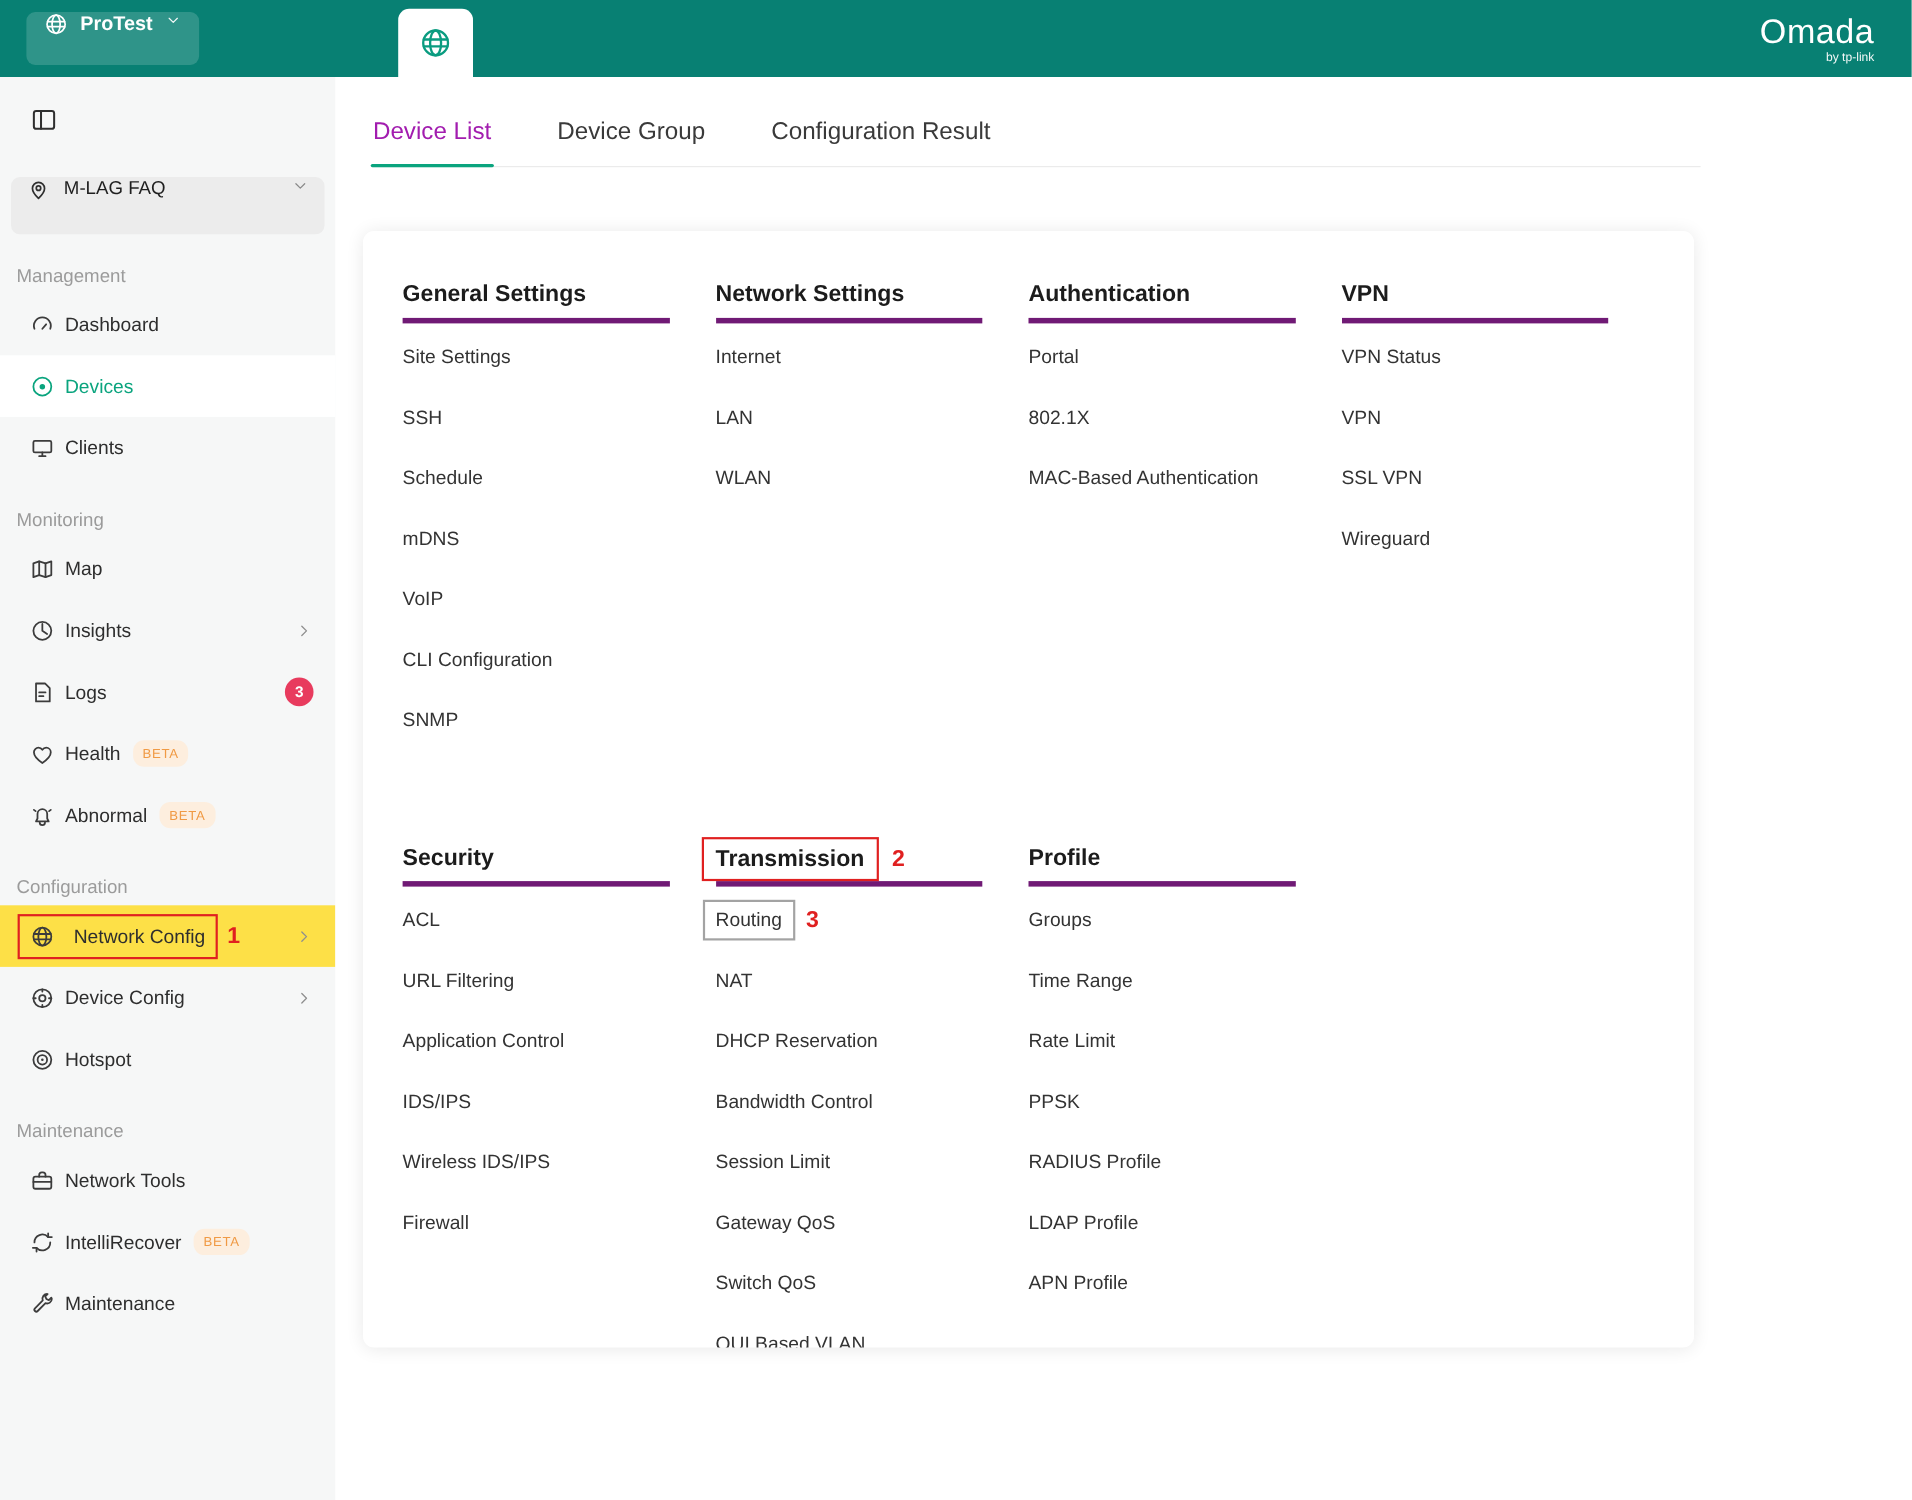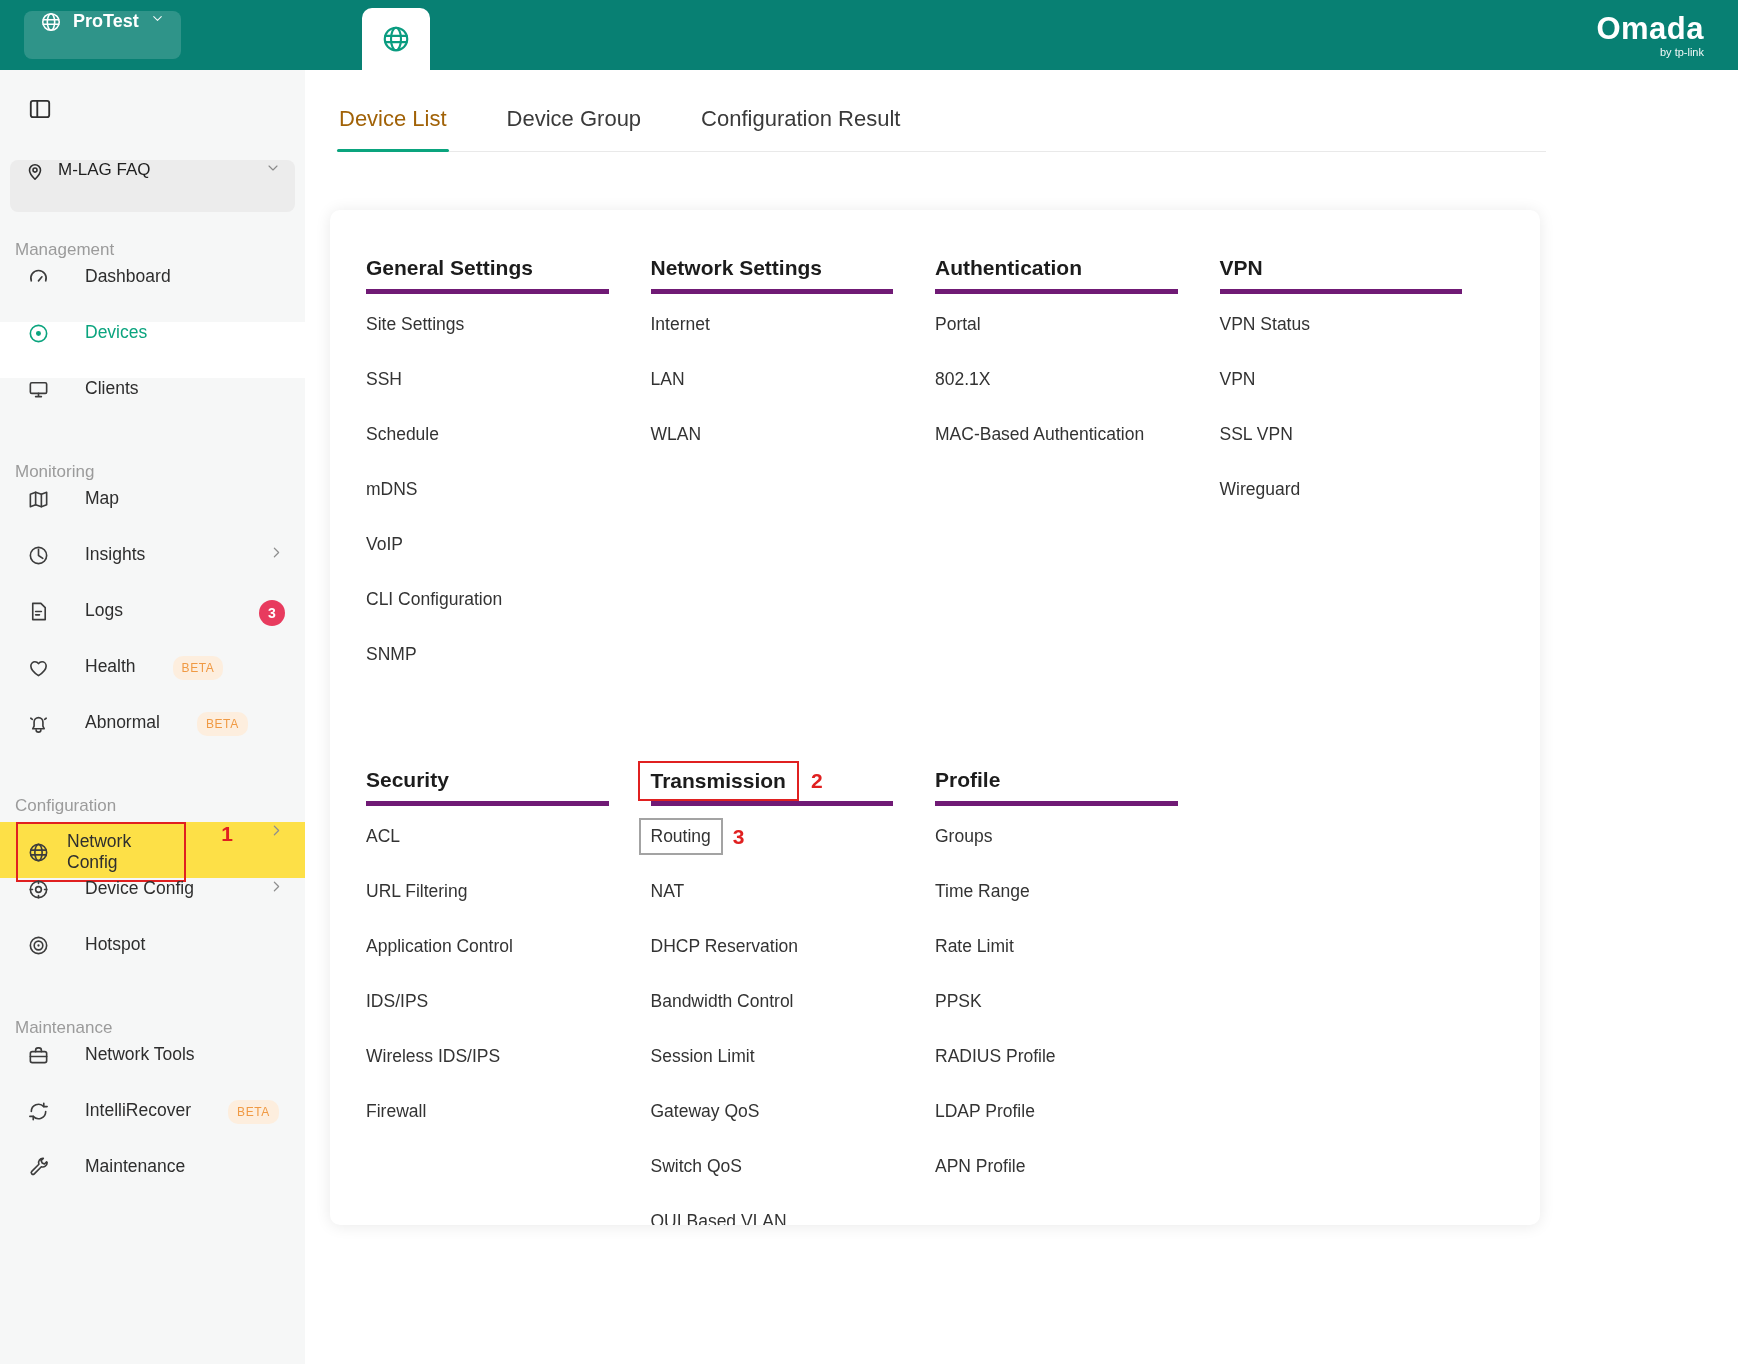--- a/index.html
+++ b/index.html
@@ -11,48 +11,48 @@
   
   .topbar{position:absolute;left:0;top:0;right:0;height:70px;background:#088073;z-index:5}
   .site-pill{position:absolute;left:24px;top:11px;height:48px;display:flex;gap:11px;
     background:rgba(255,255,255,.16);border-radius:8px;padding:0 16px;color:#fff;font-size:18px;font-weight:700;cursor:pointer}
   .site-pill .icon{width:22px;height:22px}
   .site-pill .chev{width:15px;height:15px;opacity:.95}
   .globe-tab{position:absolute;left:362px;top:8px;width:68px;height:62px;background:#fff;border-radius:10px 10px 0 0;
     display:flex;align-items:center;justify-content:center;color:#0a9c80;cursor:pointer}
   .globe-tab .icon{width:30px;height:30px}
   .brand{position:absolute;right:34px;top:13px;color:#fff;text-align:right;line-height:1}
-  .brand-name{font-size:31px;font-weight:700;letter-spacing:.5px}
+  .brand-name{font-size:31px;font-weight:400;letter-spacing:.5px}
   .brand-sub{font-size:11px;margin-top:3px;opacity:.95}
 
   
   .sidebar{position:absolute;left:0;top:70px;width:305px;bottom:0;background:#f6f7f7;overflow:hidden}
   .collapse-btn{margin:26px 0 0 27px;width:26px;height:26px;color:#2f2f2f;cursor:pointer}
   .faq-pill{margin:34px 10px 0;height:52px;background:#ececec;border-radius:8px;display:flex;align-items:flex-start;gap:12px;
     padding:0 14px;font-size:17px;color:#1f1f1f;cursor:pointer}
   .faq-pill .icon{width:22px;height:22px;color:#2f2f2f}
   .faq-pill .chev{margin-left:auto;width:16px;height:16px;color:#8a8a8a}
   .side-section-label{margin:28px 0 6px 15px;font-size:17px;color:#9b9b9b}
-  .side-item{height:56px;display:flex;align-items:flex-start;gap:35px;padding:0 20px 0 27px;font-size:17.5px;color:#2e2e2e;cursor:pointer}
+  .side-item{height:56px;display:flex;align-items:center;gap:9px;padding:0 20px 0 27px;font-size:17.5px;color:#2e2e2e;cursor:pointer}
   .side-item .icon{width:23px;height:23px;color:#3c3c3c}
   .side-item.active{background:#ffffff;color:#0aa47e}
   .side-item.active .icon{color:#0aa47e}
   .side-item.highlight{background:#fde047}
   .count-badge{margin-left:auto;min-width:26px;height:26px;border-radius:13px;background:#e83b5e;color:#fff;
     font-size:14px;font-weight:700;display:flex;align-items:center;justify-content:center}
   .side-item .chev{margin-left:auto;width:17px;height:17px;color:#8f8f8f}
   .beta{background:#fdeede;color:#f09a44;font-size:12px;font-weight:400;letter-spacing:.6px;padding:5px 9px;border-radius:10px;margin-left:2px}
   .red-outline{display:flex;align-items:center;gap:17px;border:2px solid #e02020;padding:7px 9px;margin-left:-11px;background:transparent}
   .red-num{color:#e02020;font-weight:700;font-size:21px}
 
   
   .main{position:absolute;left:305px;top:70px;right:0;bottom:0;background:#fff;overflow:hidden}
   .tabs{display:flex;gap:56px;margin:22px 192px 0 32px;border-bottom:1px solid #e9e9e9}
   .tab{font-size:22px;color:#3a3a3a;padding:14px 2px 19px;position:relative;cursor:pointer;white-space:nowrap}
-  .tab.active{color:#a16207}
+  .tab.active{color:#a21caf}
   .tab.active::after{content:"";position:absolute;left:0;right:0;bottom:-1px;height:3px;background:#0aa47e;border-radius:2px}
 
   .card{margin:58px 0 0 25px;width:1210px;height:1015px;background:#fff;border-radius:10px;
     box-shadow:0 1px 16px rgba(0,0,0,.09);padding:46px 36px 0;overflow:hidden}
   .menu-row{display:grid;grid-template-columns:repeat(4,1fr)}
   .menu-row + .menu-row{margin-top:86px}
   .menu-section{padding-right:42px}
   .menu-title{display:flex;align-items:flex-start;gap:12px;font-size:21px;font-weight:700;color:#1c1c1c;
     padding-bottom:26px;border-bottom:5px solid #701a75;height:38px}
   .menu-title .red-num{margin-top:1px}

